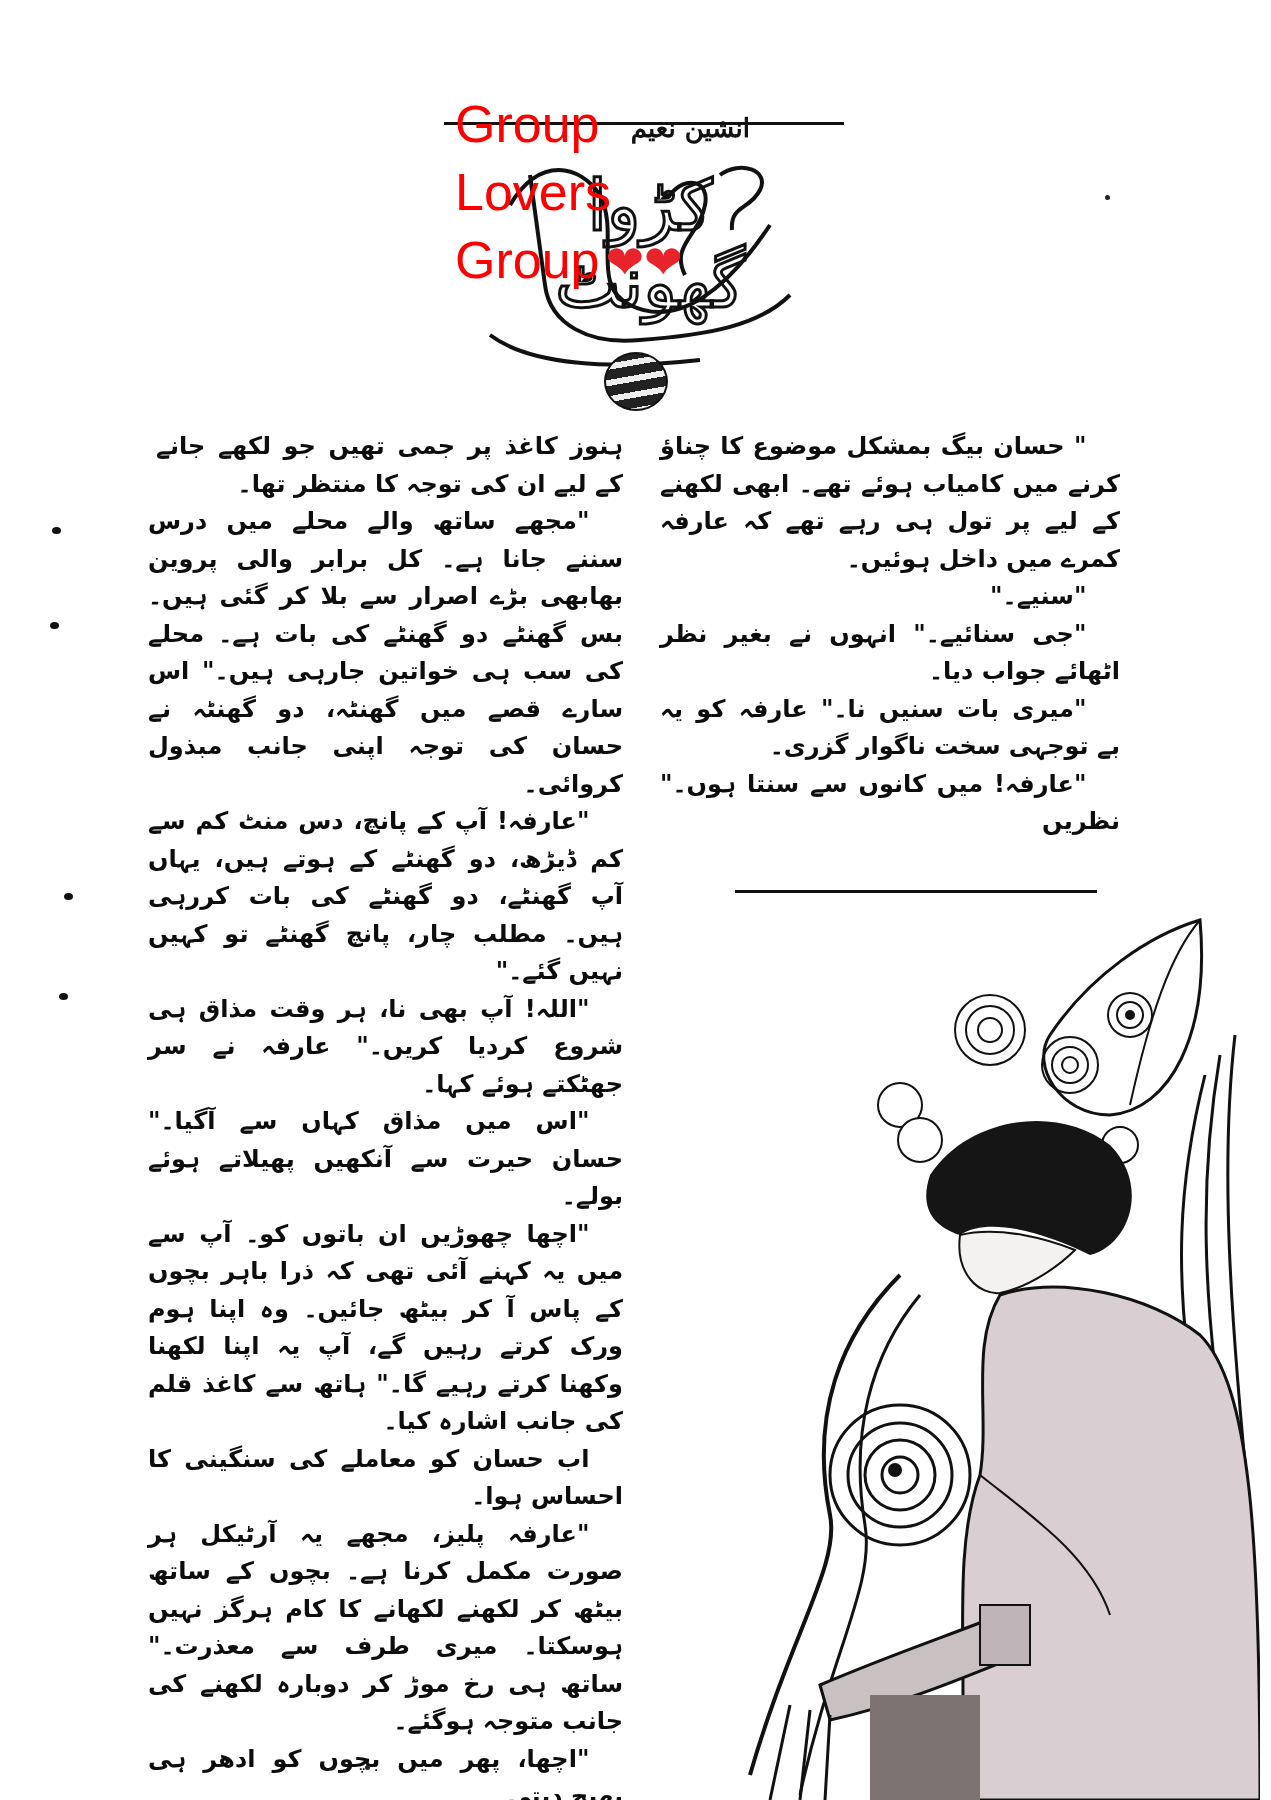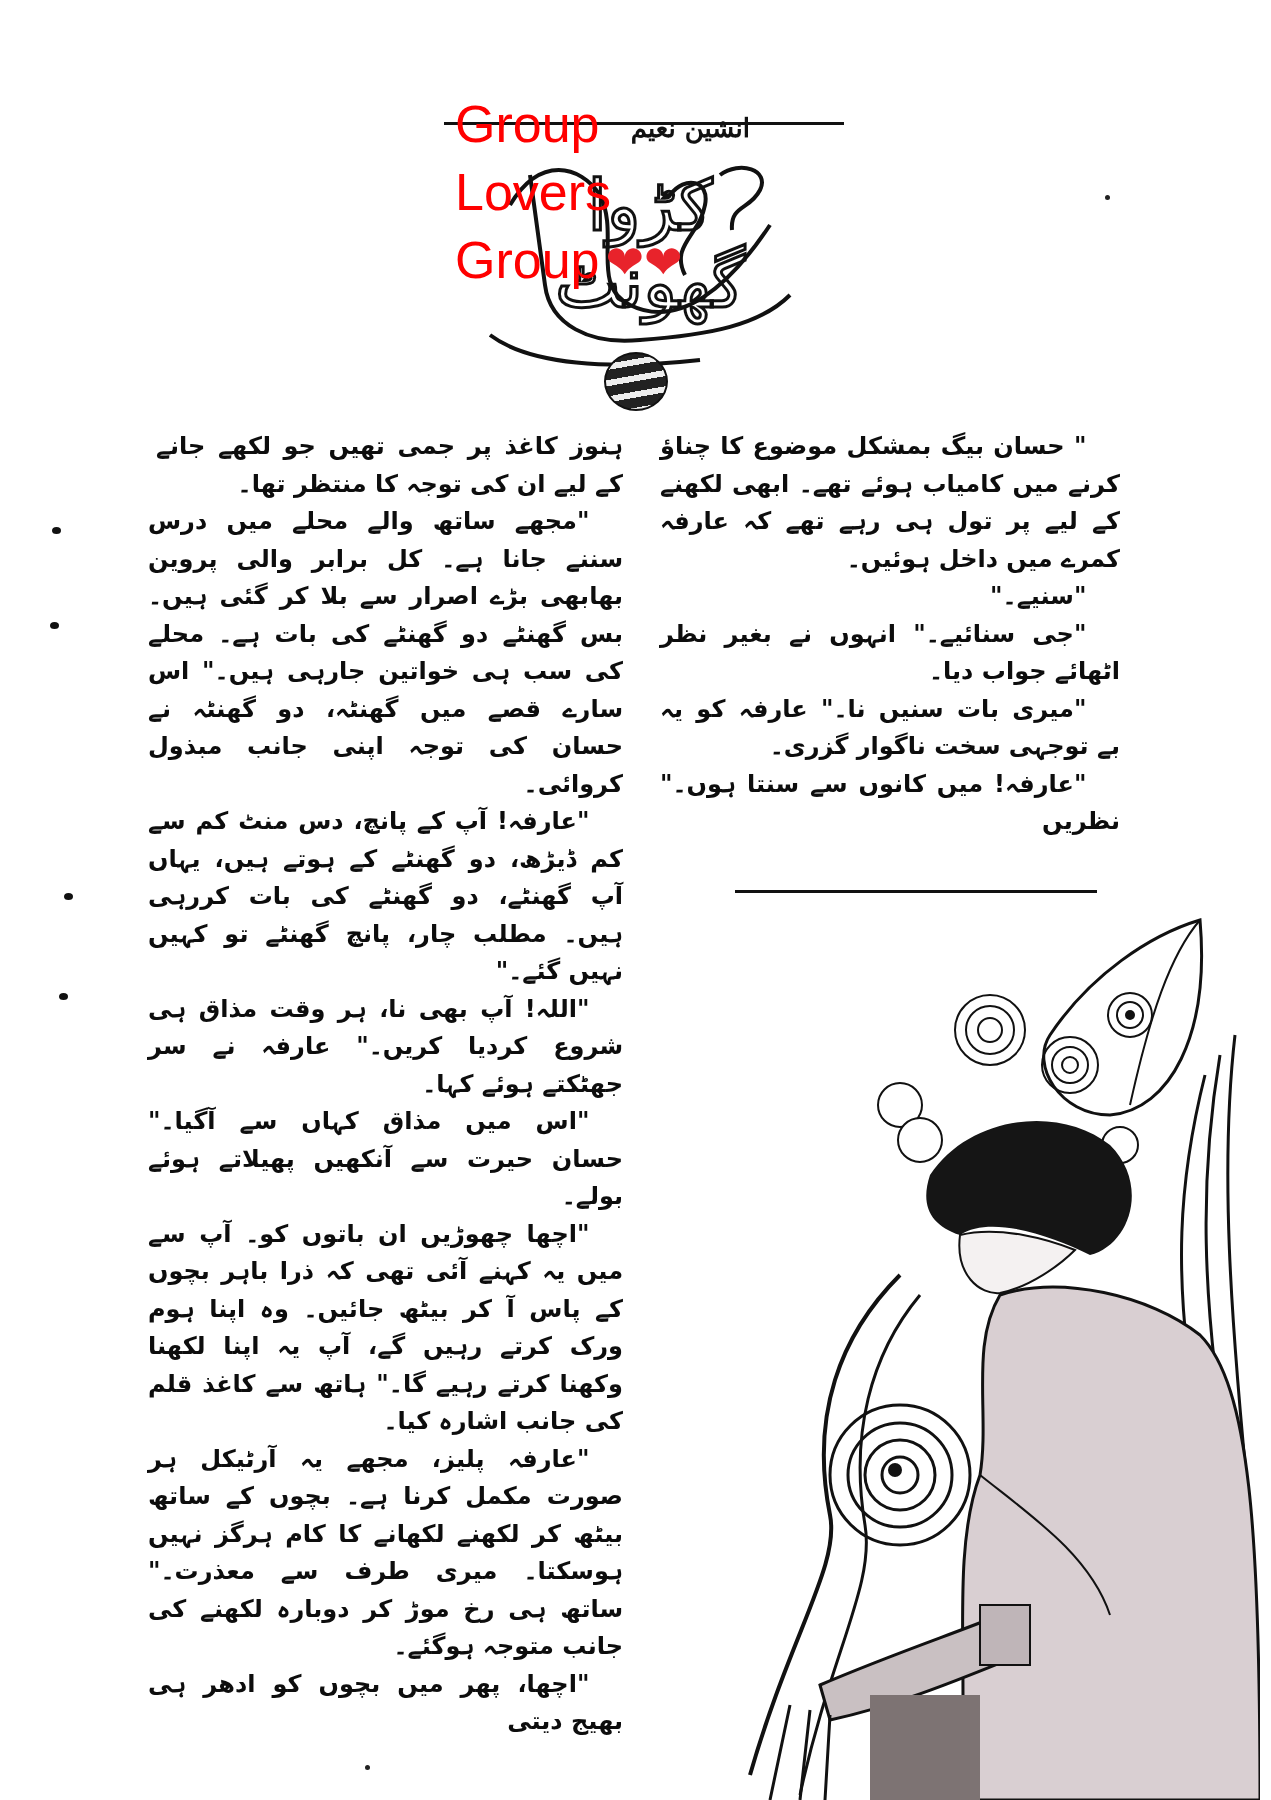--- a/index.html
+++ b/index.html
@@ -111,20 +111,21 @@
 
   <div class="section-rule"></div>
 
   <div class="col col-left">
     <p class="noindent">ہنوز کاغذ پر جمی تھیں جو لکھے جانے کے لیے ان کی توجہ کا منتظر تھا۔</p>
     <p>"مجھے ساتھ والے محلے میں درس سننے جانا ہے۔ کل برابر والی پروین بھابھی بڑے اصرار سے بلا کر گئی ہیں۔ بس گھنٹے دو گھنٹے کی بات ہے۔ محلے کی سب ہی خواتین جارہی ہیں۔" اس سارے قصے میں گھنٹہ، دو گھنٹہ نے حسان کی توجہ اپنی جانب مبذول کروائی۔</p>
     <p>"عارفہ! آپ کے پانچ، دس منٹ کم سے کم ڈیڑھ، دو گھنٹے کے ہوتے ہیں، یہاں آپ گھنٹے، دو گھنٹے کی بات کررہی ہیں۔ مطلب چار، پانچ گھنٹے تو کہیں نہیں گئے۔"</p>
     <p>"اللہ! آپ بھی نا، ہر وقت مذاق ہی شروع کردیا کریں۔" عارفہ نے سر جھٹکتے ہوئے کہا۔</p>
     <p>"اس میں مذاق کہاں سے آگیا۔" حسان حیرت سے آنکھیں پھیلاتے ہوئے بولے۔</p>
     <p>"اچھا چھوڑیں ان باتوں کو۔ آپ سے میں یہ کہنے آئی تھی کہ ذرا باہر بچوں کے پاس آ کر بیٹھ جائیں۔ وہ اپنا ہوم ورک کرتے رہیں گے، آپ یہ اپنا لکھنا وکھنا کرتے رہیے گا۔" ہاتھ سے کاغذ قلم کی جانب اشارہ کیا۔</p>
+    <p>اب حسان کو معاملے کی سنگینی کا احساس ہوا۔</p>
     <p>"عارفہ پلیز، مجھے یہ آرٹیکل ہر صورت مکمل کرنا ہے۔ بچوں کے ساتھ بیٹھ کر لکھنے لکھانے کا کام ہرگز نہیں ہوسکتا۔ میری طرف سے معذرت۔" ساتھ ہی رخ موڑ کر دوبارہ لکھنے کی جانب متوجہ ہوگئے۔</p>
     <p>"اچھا، پھر میں بچوں کو ادھر ہی بھیج دیتی</p>
   </div>
 
   <div class="bullet" style="left:52px;top:527px;"></div>
   <div class="bullet" style="left:50px;top:622px;"></div>
   <div class="bullet" style="left:64px;top:893px;"></div>
   <div class="bullet" style="left:59px;top:993px;"></div>
   <div class="stray" style="left:1105px;top:195px;"></div>
   <div class="stray" style="left:365px;top:1765px;"></div>

